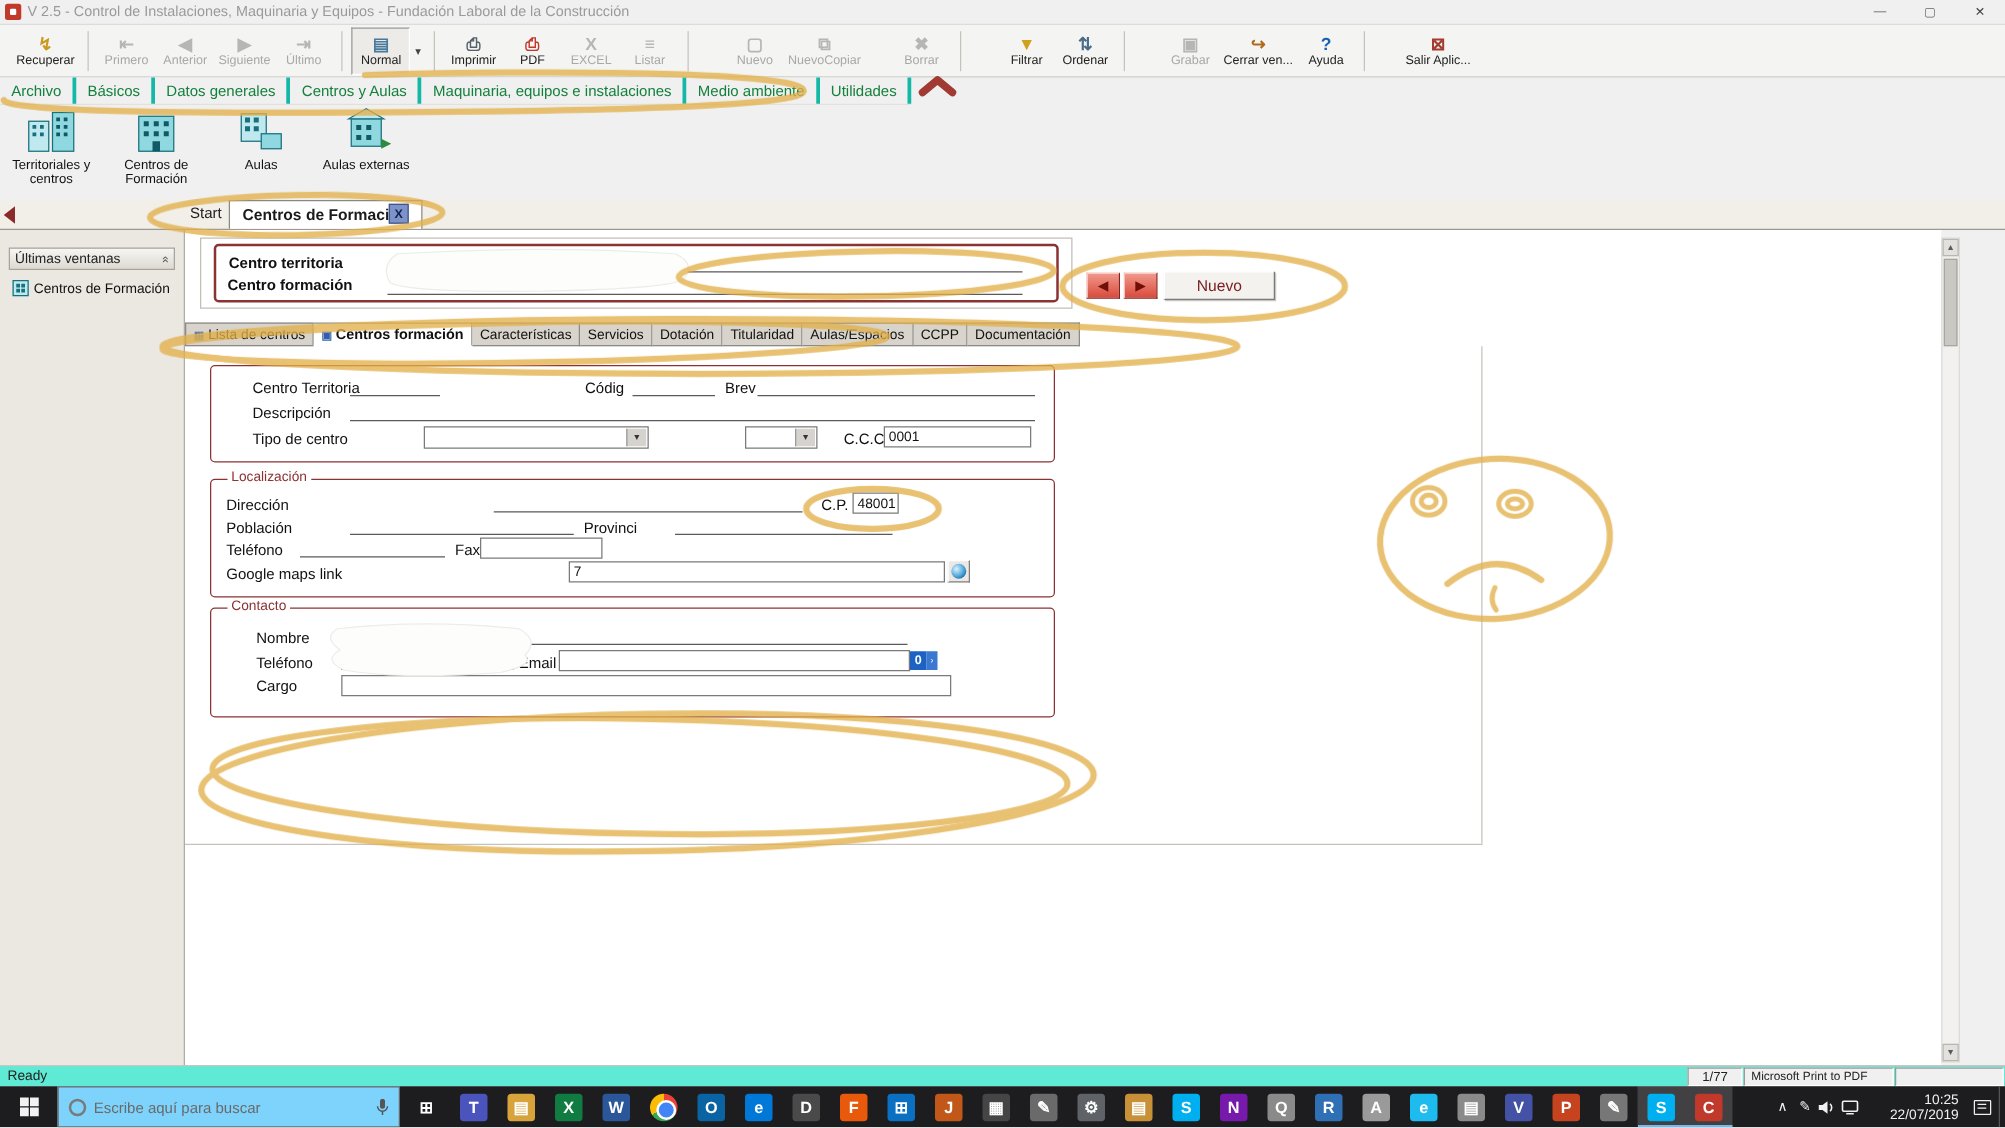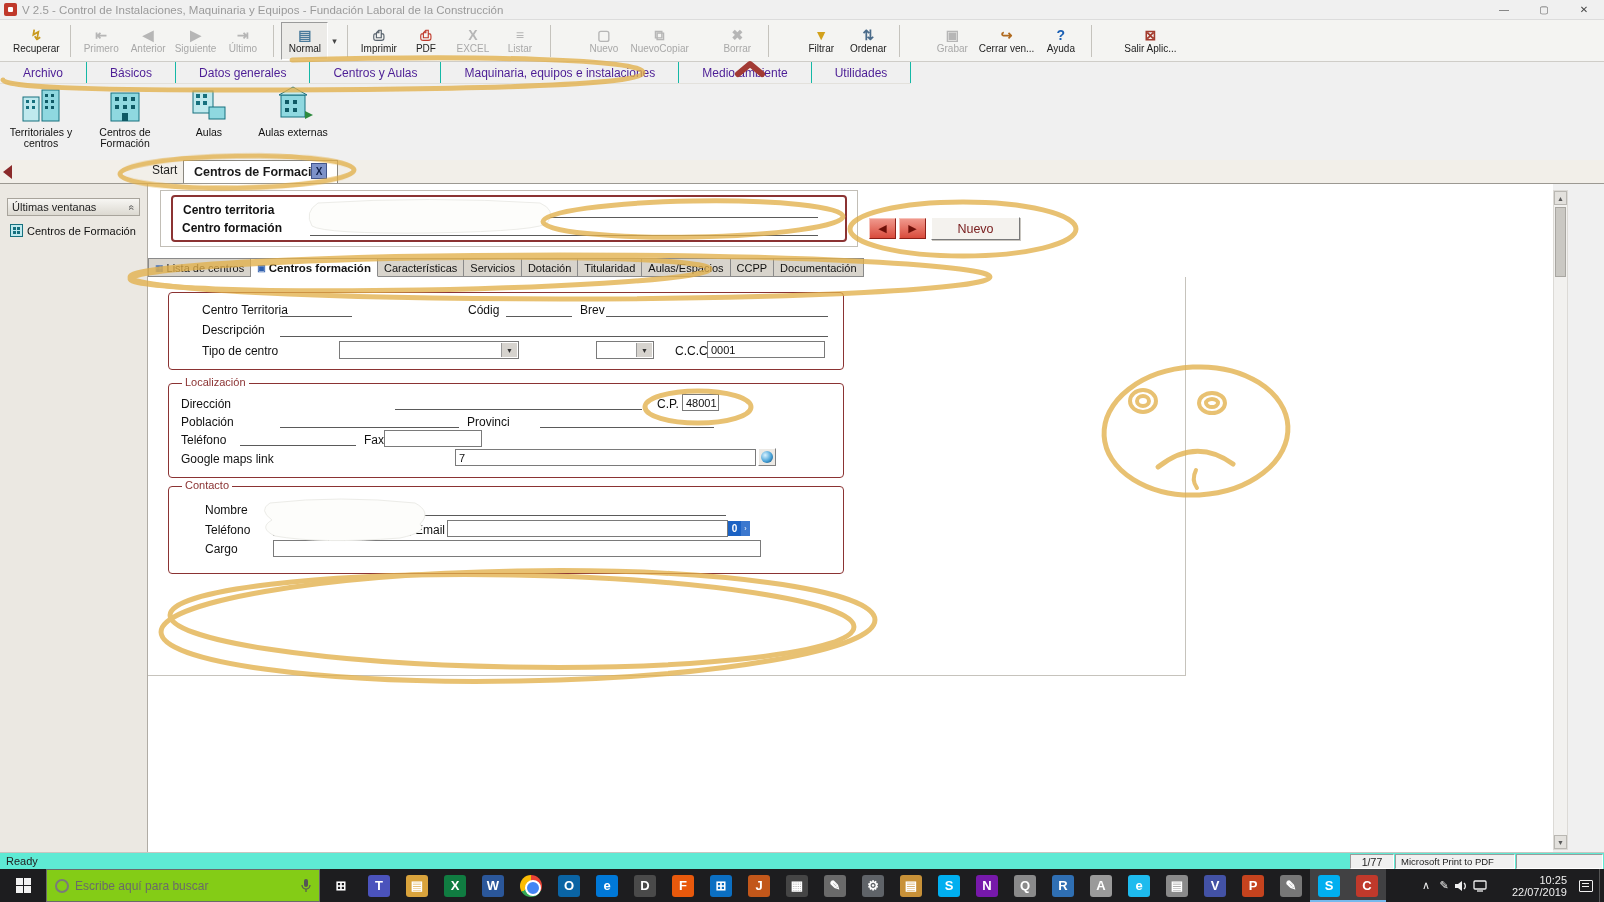--- a/index.html
+++ b/index.html
@@ -24,21 +24,21 @@
   .tbtn.dis .tico{color:#b6b6b6 !important;}
   .tico{font-size:14px;line-height:14px;font-weight:bold;}
   .tlbl{white-space:nowrap;}
   .tcaret{width:12px;height:38px;display:flex;align-items:center;justify-content:center;color:#444;font-size:9px;}
   .tcaret::after{content:"▾";}
   .tsep{width:1px;height:32px;background:#c5c3bd;margin:0 7px;}
   .tgap{width:22px;}
 
   
   .menubar{position:absolute;left:0;top:62px;height:22px;display:flex;align-items:stretch;background:#f0f0f0;border-bottom:1px solid #e3e1dc;}
-  .mitem{display:flex;align-items:center;padding:0 23px;border-right:1px solid #14b8a6;font-size:12px;color:#4c1d95;white-space:nowrap;}
+  .mitem{display:flex;align-items:center;padding:0 9px;border-right:3px solid #14b8a6;font-size:12px;color:#15803d;white-space:nowrap;}
 
   
   .shortcuts{position:absolute;left:4px;top:85px;height:72px;display:flex;gap:10px;}
   .sc{width:74px;display:flex;flex-direction:column;align-items:center;gap:2px;}
   .sc .cap{font-size:10.5px;text-align:center;line-height:11px;color:#111;}
 
   
   .tabstrip{position:absolute;left:0;top:160px;width:1604px;height:24px;background:#f2efe9;border-bottom:1px solid #9c9992;}
   .tab-scroll{position:absolute;left:3px;top:5px;width:0;height:0;border-top:7px solid transparent;border-bottom:7px solid transparent;border-right:9px solid #8b2a2a;}
   .starttab{position:absolute;left:152px;top:3px;font-size:12px;color:#222;}
@@ -98,21 +98,21 @@
   
   .statusbar{position:absolute;left:0;top:852px;width:1604px;height:17px;background:#5eead4;border-top:1px solid #c8c6c1;font-size:11px;color:#222;}
   .sb-ready{position:absolute;left:6px;top:2px;}
   .sb-cell{position:absolute;top:1px;height:15px;border:1px solid;border-color:#9a9a9a #fff #fff #9a9a9a;display:flex;align-items:center;padding:0 5px;font-size:10.5px;background:#f0f0f0;}
 
   
   .taskbar{position:absolute;left:0;top:869px;width:1604px;height:33px;background:#1d1d1f;display:flex;align-items:center;z-index:60;}
   .startbtn{width:46px;height:33px;display:flex;align-items:center;justify-content:center;}
   .winlogo{width:15px;height:15px;display:grid;grid-template-columns:7px 7px;grid-template-rows:7px 7px;gap:1px;}
   .winlogo span{background:#f2f2f2;}
-  .tb-search{width:274px;height:33px;background:#84cc16;display:flex;align-items:center;gap:6px;padding:0 8px;border:1px solid #6a6a6a;}
+  .tb-search{width:274px;height:33px;background:#7dd3fc;display:flex;align-items:center;gap:6px;padding:0 8px;border:1px solid #6a6a6a;}
   .cortana{width:14px;height:14px;border:2px solid #7a7a7a;border-radius:50%;}
   .tb-search-input{flex:1;border:none;outline:none;font-size:12px;font-family:"Liberation Sans",sans-serif;color:#333;background:transparent;}
   .tb-search-input::placeholder{color:#6a6a6a;}
   .micico{color:#555;font-size:12px;}
   .tb-icons{display:flex;height:33px;margin-left:2px;}
   .tb-ico{width:38px;height:33px;display:flex;align-items:center;justify-content:center;}
   .tb-ico.act{background:rgba(255,255,255,.16);box-shadow:inset 0 -2px 0 #76b9ed;}
   .ti{width:22px;height:22px;border-radius:3px;display:flex;align-items:center;justify-content:center;color:#fff;font-weight:bold;font-size:13px;overflow:hidden;}
   .ti.chrome{border-radius:50%;background:conic-gradient(#ea4335 0 33%,#34a853 0 66%,#fbbc05 0 100%);position:relative;}
   .ti.chrome::after{content:"";position:absolute;left:5px;top:5px;width:12px;height:12px;border-radius:50%;background:#4285f4;border:2px solid #fff;}

